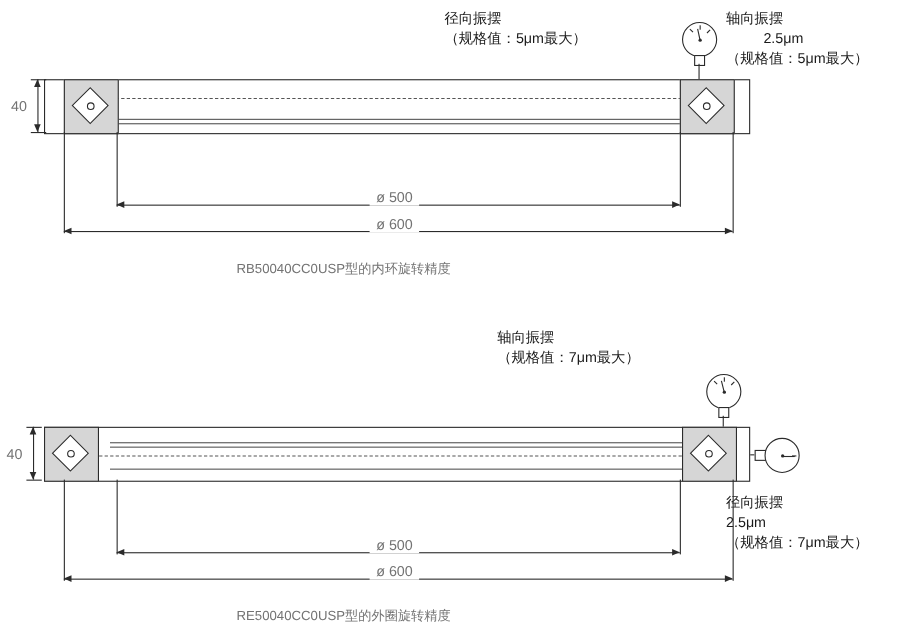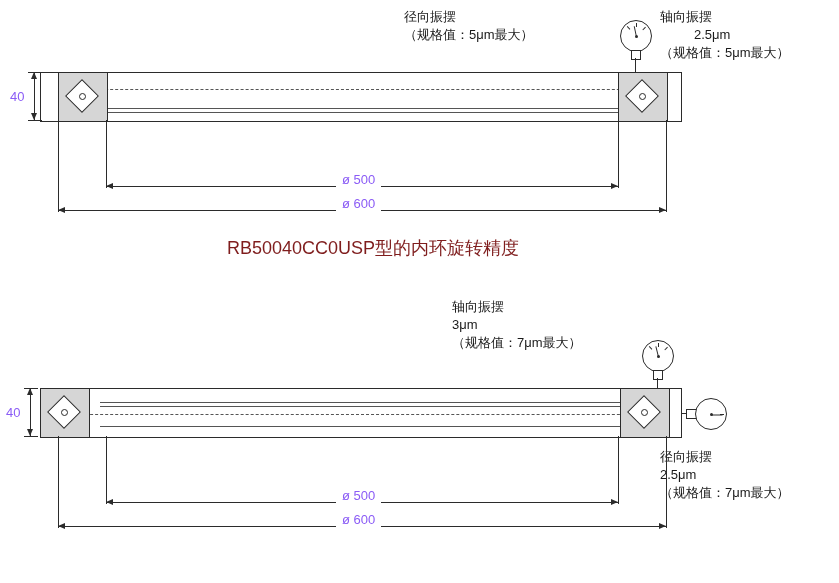--- a/index.html
+++ b/index.html
@@ -1,20 +1,20 @@
 <!DOCTYPE html>
 <html><head>
 <meta charset="utf-8">
 <style>
   html,body{margin:0;padding:0;background:#ffffff;}
   body{width:839px;height:583px;position:relative;font-family:"Liberation Sans","DejaVu Sans",sans-serif;color:#1a1a1a;overflow:hidden;}
   .abs{position:absolute;}
   .txt{font-size:13px;line-height:18px;white-space:nowrap;color:#1a1a1a;}
-  .caption{font-size:18px;white-space:nowrap;color:#7f1d1d;margin-left:12px;}
-  .dim{font-size:13px;white-space:nowrap;color:#8b5cf6;}
+  .caption{font-size:12px;white-space:nowrap;color:#737373;}
+  .dim{font-size:13px;white-space:nowrap;color:#737373;}
 
   
   .hline{position:absolute;height:0;border-top:1px solid #2b2b2b;}
   .vline{position:absolute;width:0;border-left:1px solid #2b2b2b;}
   .hthin{position:absolute;height:0;border-top:1px solid #555;}
   .center-line{position:absolute;height:0;border-top:1px dashed #555;}
   .body-rect{position:absolute;border:1px solid #2b2b2b;background:#ffffff;}
   .ring-block{position:absolute;background:#d6d6d6;border:1px solid #2b2b2b;}
   .arrow-l,.arrow-r{position:absolute;width:0;height:0;border-top:3px solid transparent;border-bottom:3px solid transparent;}
   .arrow-l{border-right:7px solid #2b2b2b;}
@@ -108,21 +108,20 @@
   <div class="arrow-r" style="left:659px;top:207px;"></div>
   <div class="dim abs" style="left:336px;background:#fff;padding:0 6px;top:196px;">ø 600</div>
 
   <div class="caption abs" style="left:215px;top:236px;">RB50040CC0USP型的内环旋转精度</div>
 </div>
 
 <div class="abs" style="left:0;top:290px;width:839px;height:293px;">
 
   <div class="abs" style="left:452px;top:8px;">
     <div class="txt">轴向振摆</div>
-    <div class="txt">3μm</div>
     <div class="txt">（规格值：7μm最大）</div>
   </div>
 
   <div class="abs" style="left:660px;top:158px;">
     <div class="txt">径向振摆</div>
     <div class="txt">2.5μm</div>
     <div class="txt">（规格值：7μm最大）</div>
   </div>
 
   <div class="abs" style="left:636px;top:50px;width:46px;height:50px;">
@@ -181,13 +180,14 @@
   <div class="arrow-r" style="left:611px;top:209px;"></div>
   <div class="dim abs" style="left:336px;background:#fff;padding:0 6px;top:198px;">ø 500</div>
 
   <div class="vline" style="left:58px;top:146px;height:92px;"></div>
   <div class="vline" style="left:666px;top:146px;height:92px;"></div>
   <div class="hline" style="left:58px;top:236px;width:608px;"></div>
   <div class="arrow-l" style="left:58px;top:233px;"></div>
   <div class="arrow-r" style="left:659px;top:233px;"></div>
   <div class="dim abs" style="left:336px;background:#fff;padding:0 6px;top:222px;">ø 600</div>
 
+  <div class="caption abs" style="left:215px;top:262px;">RE50040CC0USP型的外圈旋转精度</div>
 </div>
 
 </body></html>

